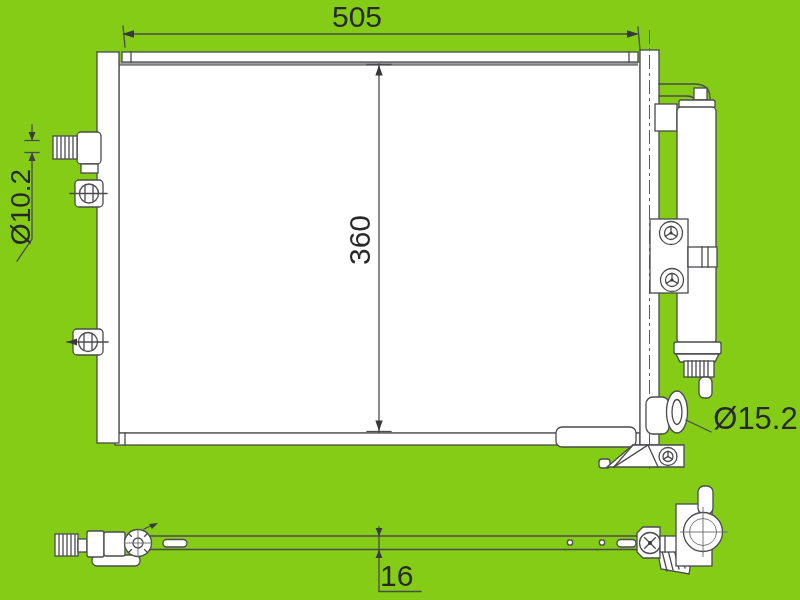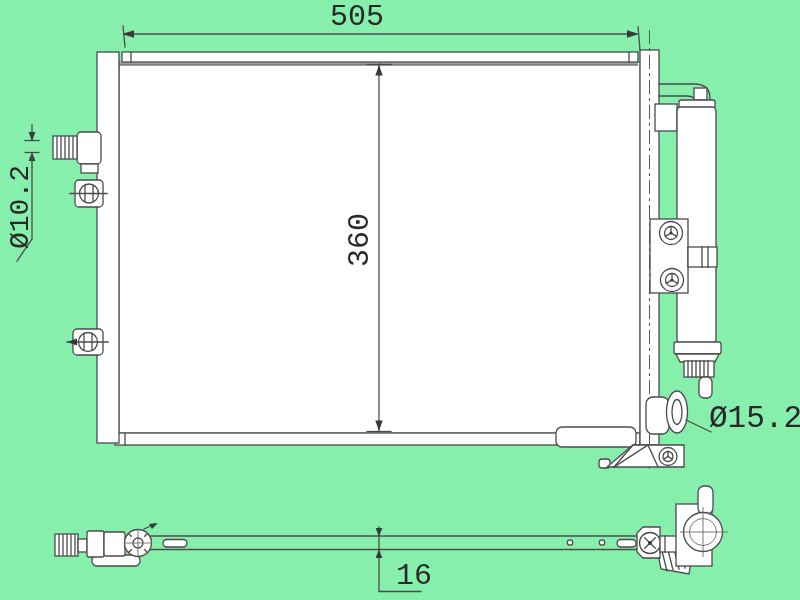--- a/index.html
+++ b/index.html
@@ -1,17 +1,17 @@
 <!DOCTYPE html>
 <html><head>
 <meta charset="utf-8">
 <style>
   html,body{margin:0;padding:0;background:#ffffff;}
-  .stage{position:relative;width:800px;height:600px;background:#86efac;overflow:hidden;
-         font-family:Liberation Mono, monospace;}
+  .stage{position:relative;width:800px;height:600px;background:#84cc16;overflow:hidden;
+         font-family:Liberation Sans, sans-serif;}
   .stage svg{position:absolute;left:0;top:0;}
   .ln{stroke:#4b4b4e;stroke-width:1.3;fill:none;stroke-linecap:square;}
   .lt{stroke:#7a7a7d;stroke-width:1.1;fill:none;}
   .thk{stroke:#7d7d80;stroke-width:2.4;fill:none;}
   .fw{fill:#ffffff;}
   .arr{fill:#39393c;stroke:none;}
   .cl{stroke:#5a5a5d;stroke-width:1;fill:none;stroke-dasharray:14 4 3 4;}
   .thin{stroke:#6a6a6d;stroke-width:0.9;fill:none;}
   .dim{position:absolute;color:#28282a;white-space:nowrap;}
   .rot{transform:rotate(-90deg);}
@@ -237,15 +237,15 @@
 </svg>
 
   <div class="dim" style="left:327px;top:1px;width:60px;height:32px;font-size:30px;line-height:32px;text-align:center;">505</div>
 
   <div class="dim rot" style="left:315px;top:223px;width:90px;height:34px;font-size:30px;line-height:34px;text-align:center;">360</div>
 
   <div class="dim rot" style="left:-29px;top:191px;width:100px;height:32px;font-size:28px;line-height:32px;text-align:center;">Ø10.2</div>
 
   <div class="dim" style="left:708px;top:401px;width:95px;height:36px;font-size:31px;line-height:36px;text-align:center;">Ø15.2</div>
 
-  <div class="dim" style="left:380px;top:560px;width:42px;height:32px;font-size:30px;line-height:32px;text-align:right;padding-left:10px;">16</div>
+  <div class="dim" style="left:380px;top:560px;width:42px;height:32px;font-size:30px;line-height:32px;text-align:left;">16</div>
 
 </div>
 
 </body></html>

